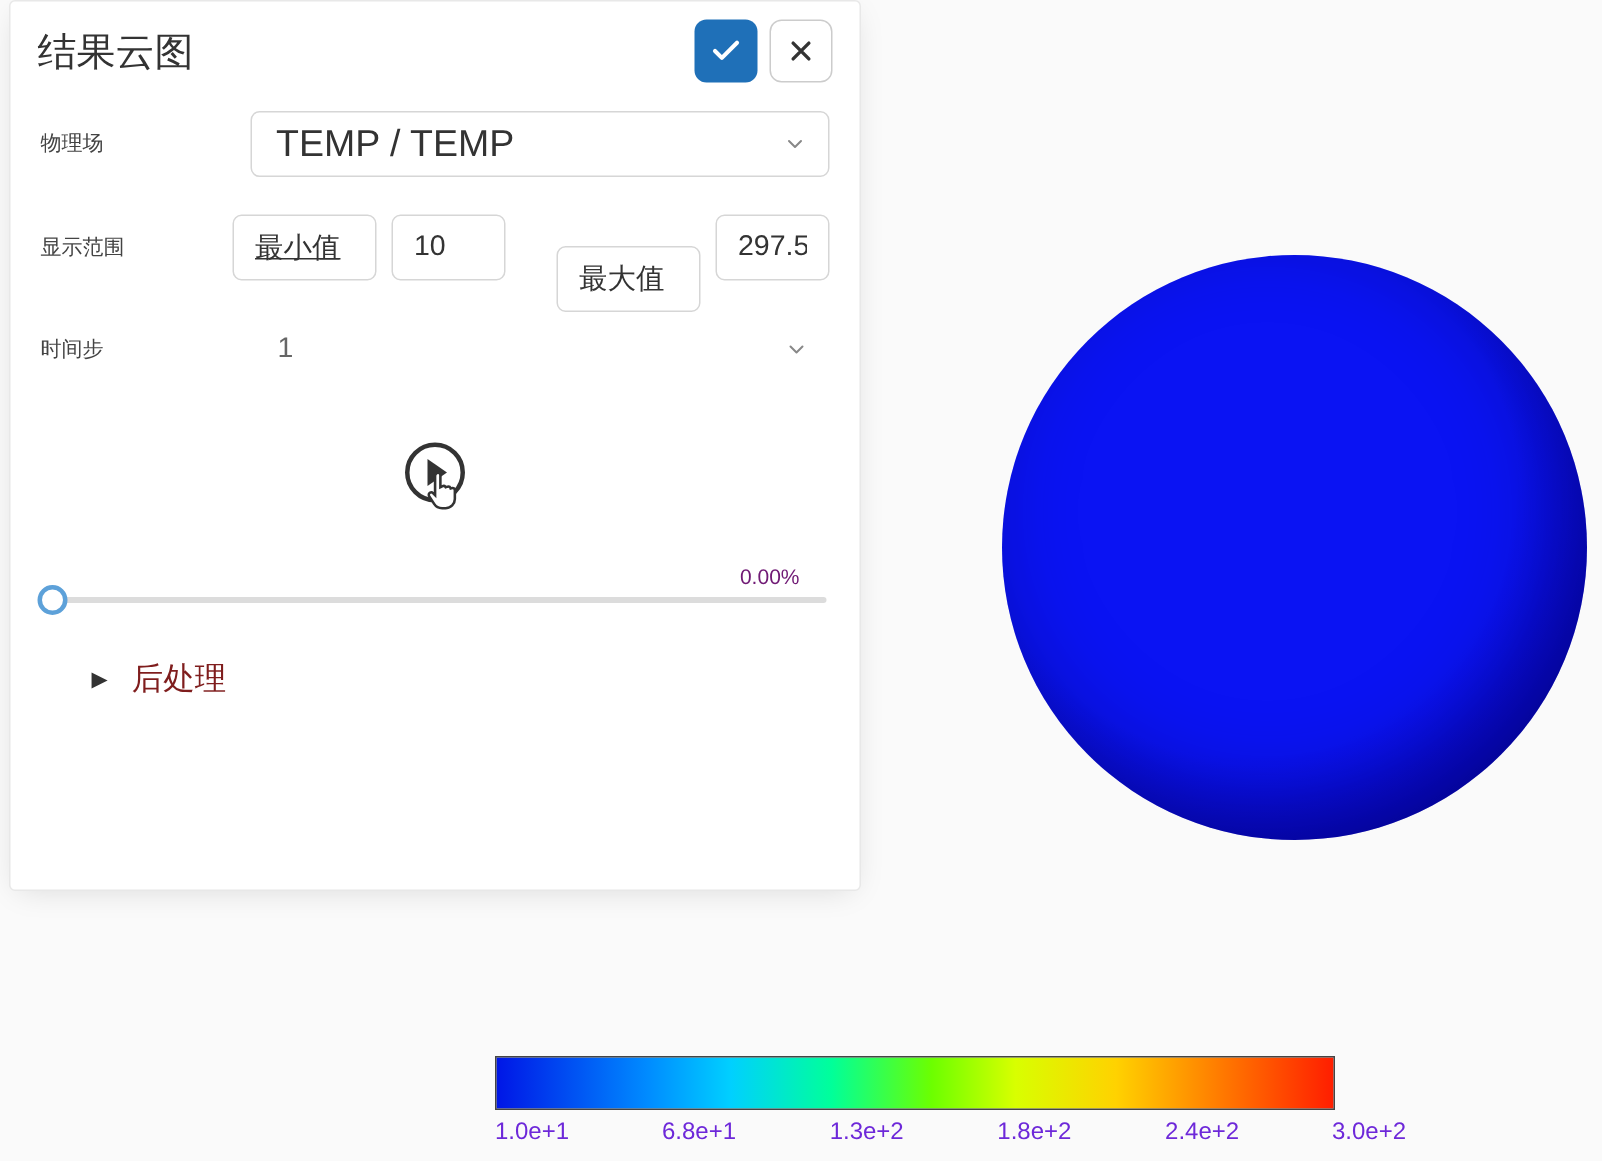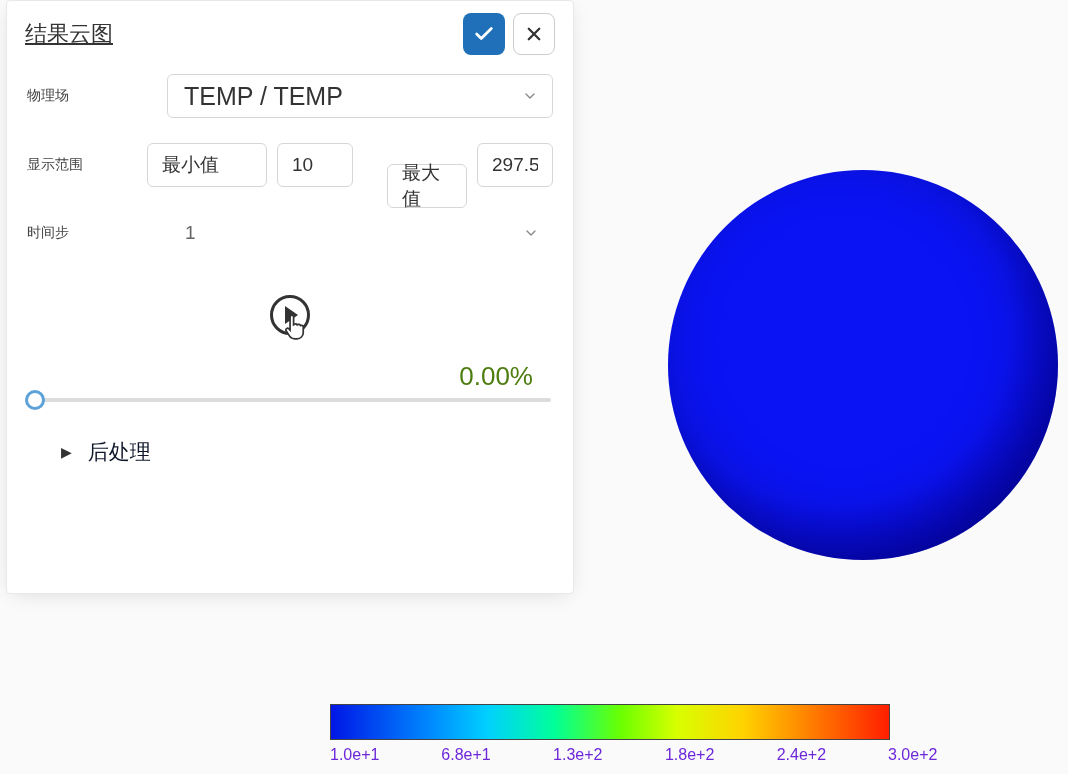--- a/index.html
+++ b/index.html
@@ -9,21 +9,21 @@
   
   .panel {
     position: absolute; left: 6px; top: 0; width: 568px; height: 594px;
     background: #fff; border: 1px solid #e8e8e8; border-radius: 4px;
     box-shadow: 0 4px 20px -6px rgba(0,0,0,.15);
     display: flex; flex-direction: column;
   }
   .panel-header {
     display: flex; align-items: center; padding: 12px 18px 6px 18px;
   }
-  .panel-title { font-size: 22px; color: #333; font-weight: 500; flex: 1; text-decoration: underline; }
+  .panel-title { font-size: 26px; color: #333; font-weight: 500; flex: 1; }
   .hdr-btn {
     width: 42px; height: 42px; border-radius: 8px; display: inline-flex;
     align-items: center; justify-content: center; margin-left: 8px;
     font-size: 22px; cursor: pointer; user-select: none;
   }
   .hdr-btn.confirm { background: #1f70b8; color: #fff; }
   .hdr-btn.close   { background: #fff; color: #333; border: 1px solid #ccc; }
 
   .panel-body { padding: 10px 20px 14px 20px; flex: 1; }
   .row { display: flex; align-items: center; min-height: 50px; }
@@ -46,54 +46,54 @@
     position: absolute; right: -10px; top: 50%; transform: translate(0,-50%);
     width: 20px; height: 20px; border-radius: 50%; background: #fff;
     border: 3px solid #5da1d9;
   }
 
   .box {
     height: 44px; border: 1px solid #d6d6d6; border-radius: 6px;
     padding: 0 14px; font-size: 19px; color: #333; display: flex; align-items: center;
     background:#fff;
   }
-  .box.small  { width: 120px; }
-  .box.small2 { width: 80px; margin-top: 43px; }
+  .box.small  { width: 96px; text-decoration: underline; }
+  .box.small2 { width: 96px; margin-top: 43px; }
   .box.val    { width: 76px; }
   .box-input  { border: none; outline: none; width: 100%; font-size: 19px; color:#333; background:transparent; }
 
   .plain-val { font-size: 19px; color:#666; padding-left: 18px; }
 
   .step-select {
     flex: 1; height: 44px; position: relative; display: flex; align-items: center;
     padding: 0 44px 0 18px; font-size: 19px; color:#666; cursor:pointer;
   }
   .step-select .chev { position: absolute; right: 14px; top: 50%; transform: translateY(-50%); color:#888; }
   .underline { border-bottom: 1px solid #d6d6d6; }
 
   .play-row { margin-top: 28px; height: 58px; display:flex; align-items:center; justify-content:center; position:relative; }
   .play-btn {
     width: 40px; height: 40px; border: 3px solid #333; border-radius: 50%;
     display:flex; align-items:center; justify-content:center; cursor:pointer; position:relative;
   }
   .play-tri { width:0; height:0; border-left:13px solid #333; border-top:9px solid transparent; border-bottom:9px solid transparent; margin-left:3px;}
   .cursor-hand { position:absolute; left:50%; top:26px; transform:translateX(-30%); font-size:22px; pointer-events:none;}
-  .progress-pct { position:absolute; right: 20px; bottom:-48px; font-size:26px; color:#4d7c0f; }
+  .progress-pct { position:absolute; right: 20px; bottom:-48px; font-size:14px; color:#701a75; }
 
   .prog-slider {
     margin: 54px 2px 0 2px; height:4px; background:#dcdcdc; border-radius:2px; position:relative;
   }
   .prog-slider .thumb2 {
     position:absolute; left:6px; top:50%; transform:translate(-50%,-50%);
     width:20px; height:20px; border-radius:50%; background:#fff; border:3px solid #5da1d9;
   }
 
   .tree { margin-top: 36px; padding-left: 34px; display:flex; align-items:center; gap:16px; }
   .tree-caret { font-size:14px; color:#333; }
-  .tree-label { font-size:21px; color:#0f172a; }
+  .tree-label { font-size:21px; color:#7f1d1d; }
 
   
   .viewer { position:absolute; left:590px; top:0; right:0; bottom:130px; }
   .sphere {
     position:absolute; left:78px; top:170px; width:390px; height:390px; border-radius:50%;
     background: radial-gradient(circle at 42% 40%, #0a13f3 0%, #0a13f3 55%, #0808d6 72%, #0606c0 82%, #0404a8 100%);
     box-shadow: inset -18px -24px 60px rgba(0,0,40,.35);
   }
   .sphere-edge {
     position:absolute; left:78px; top:170px; width:390px; height:390px; border-radius:50%;

